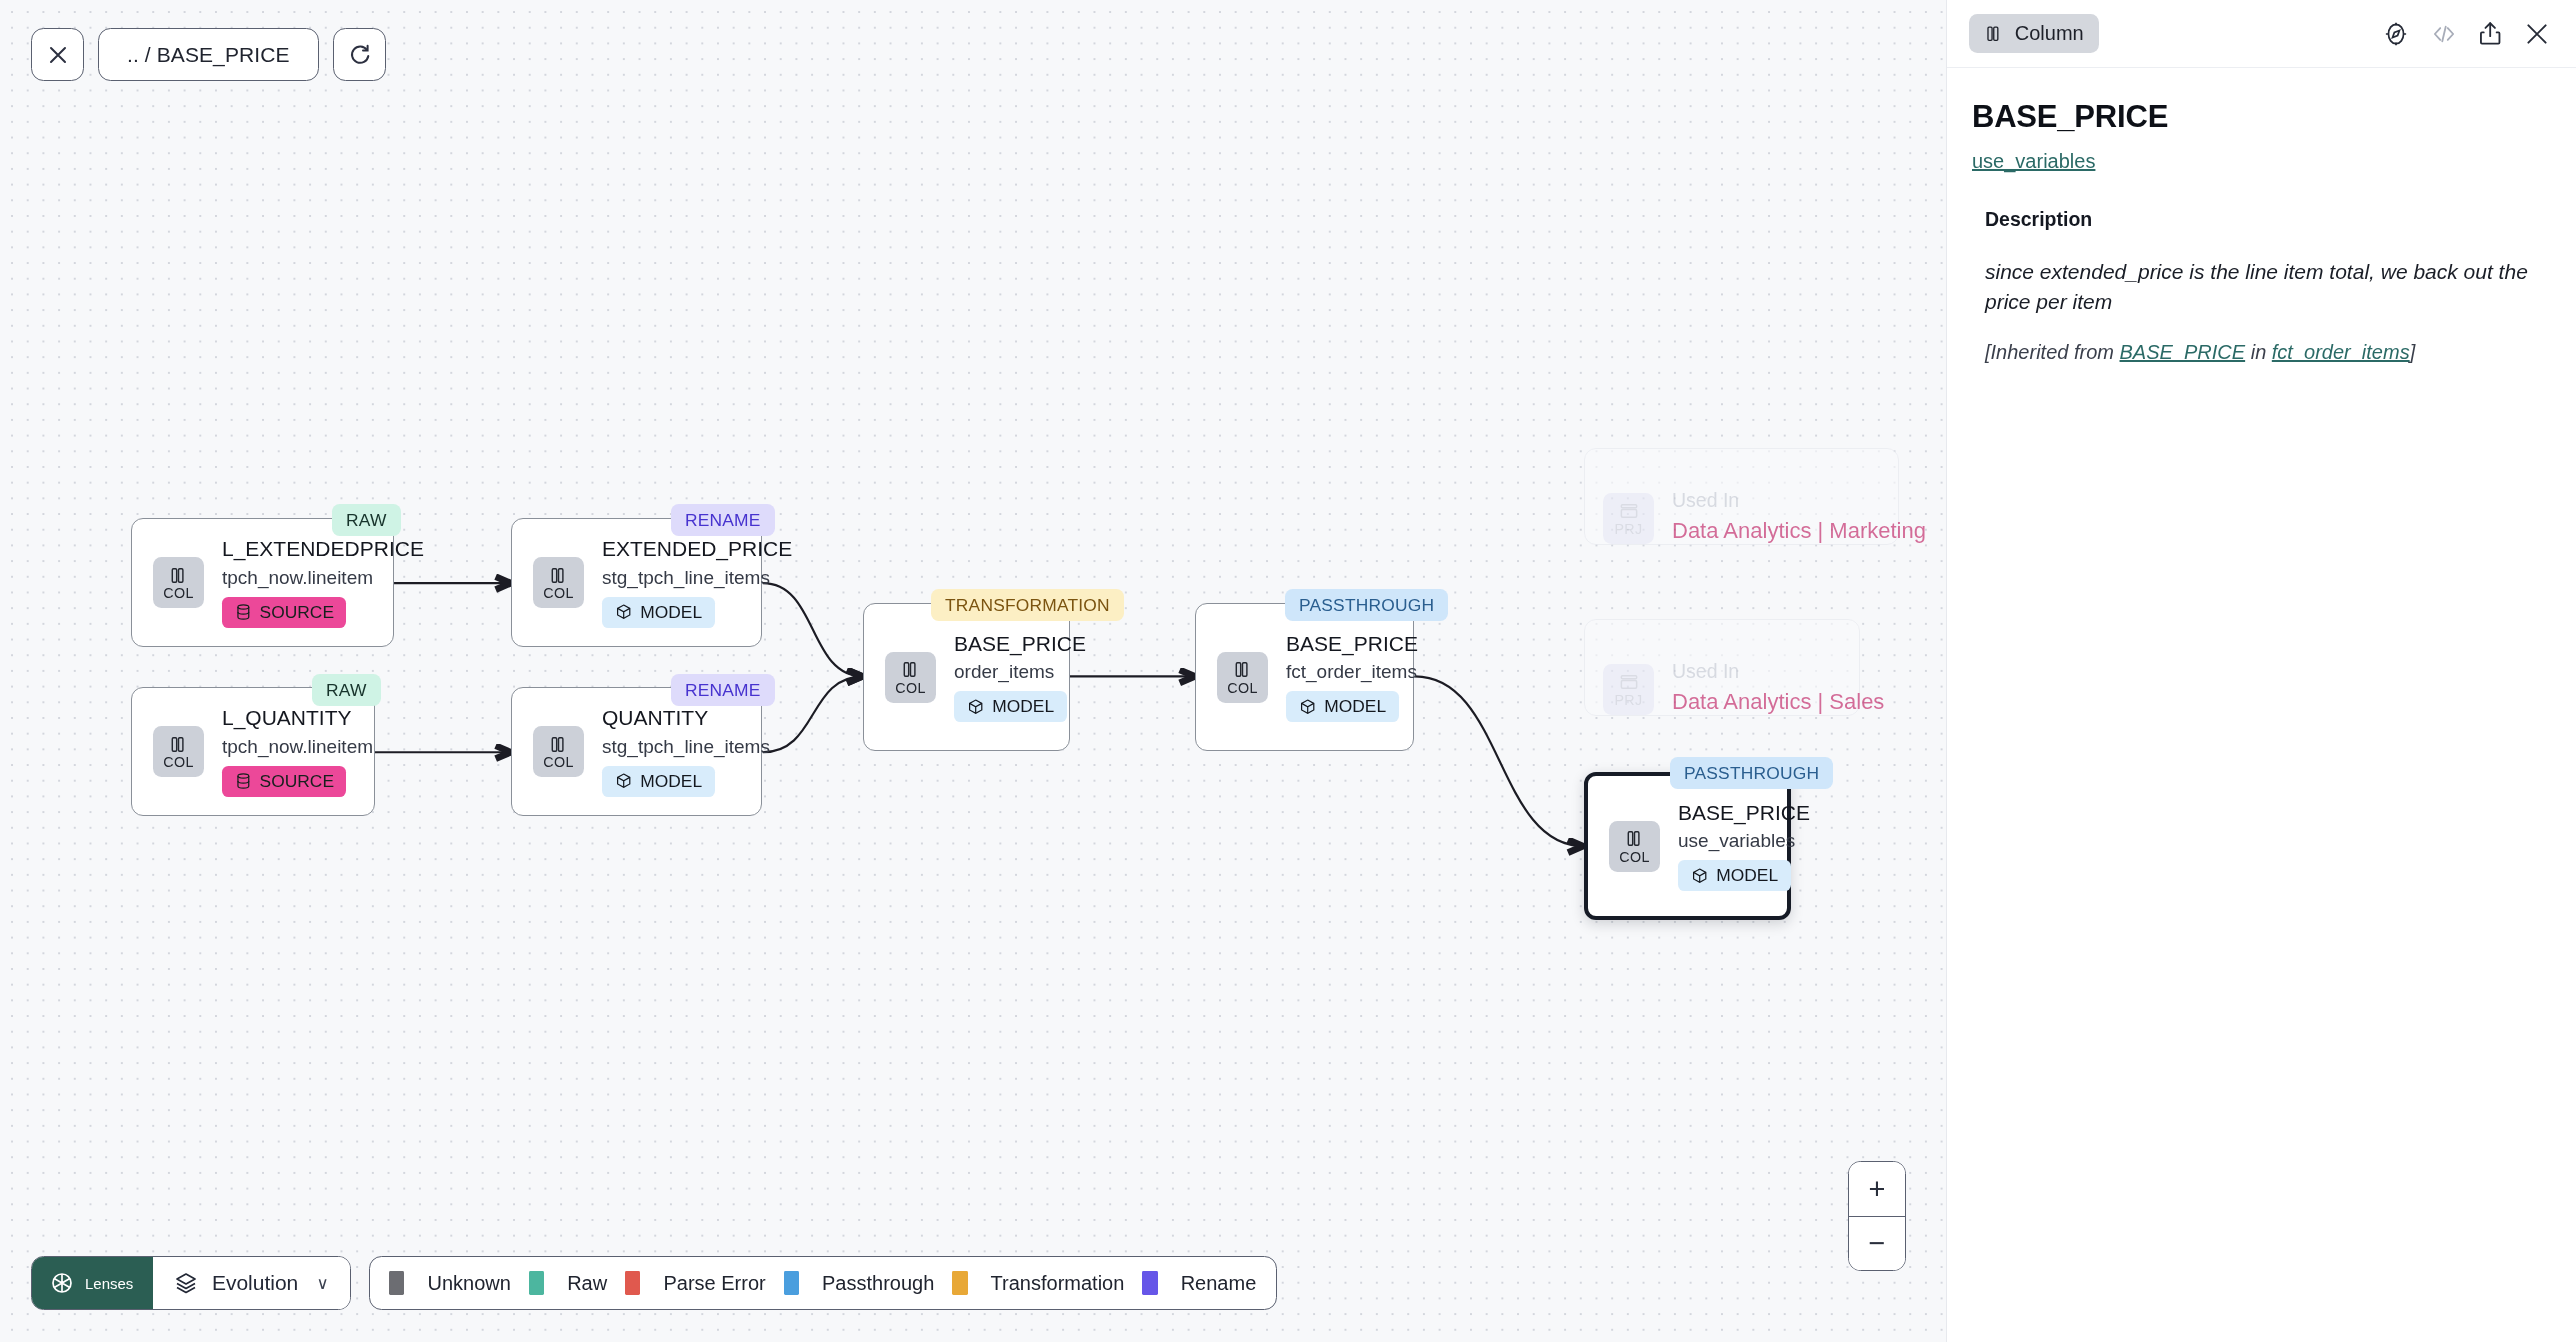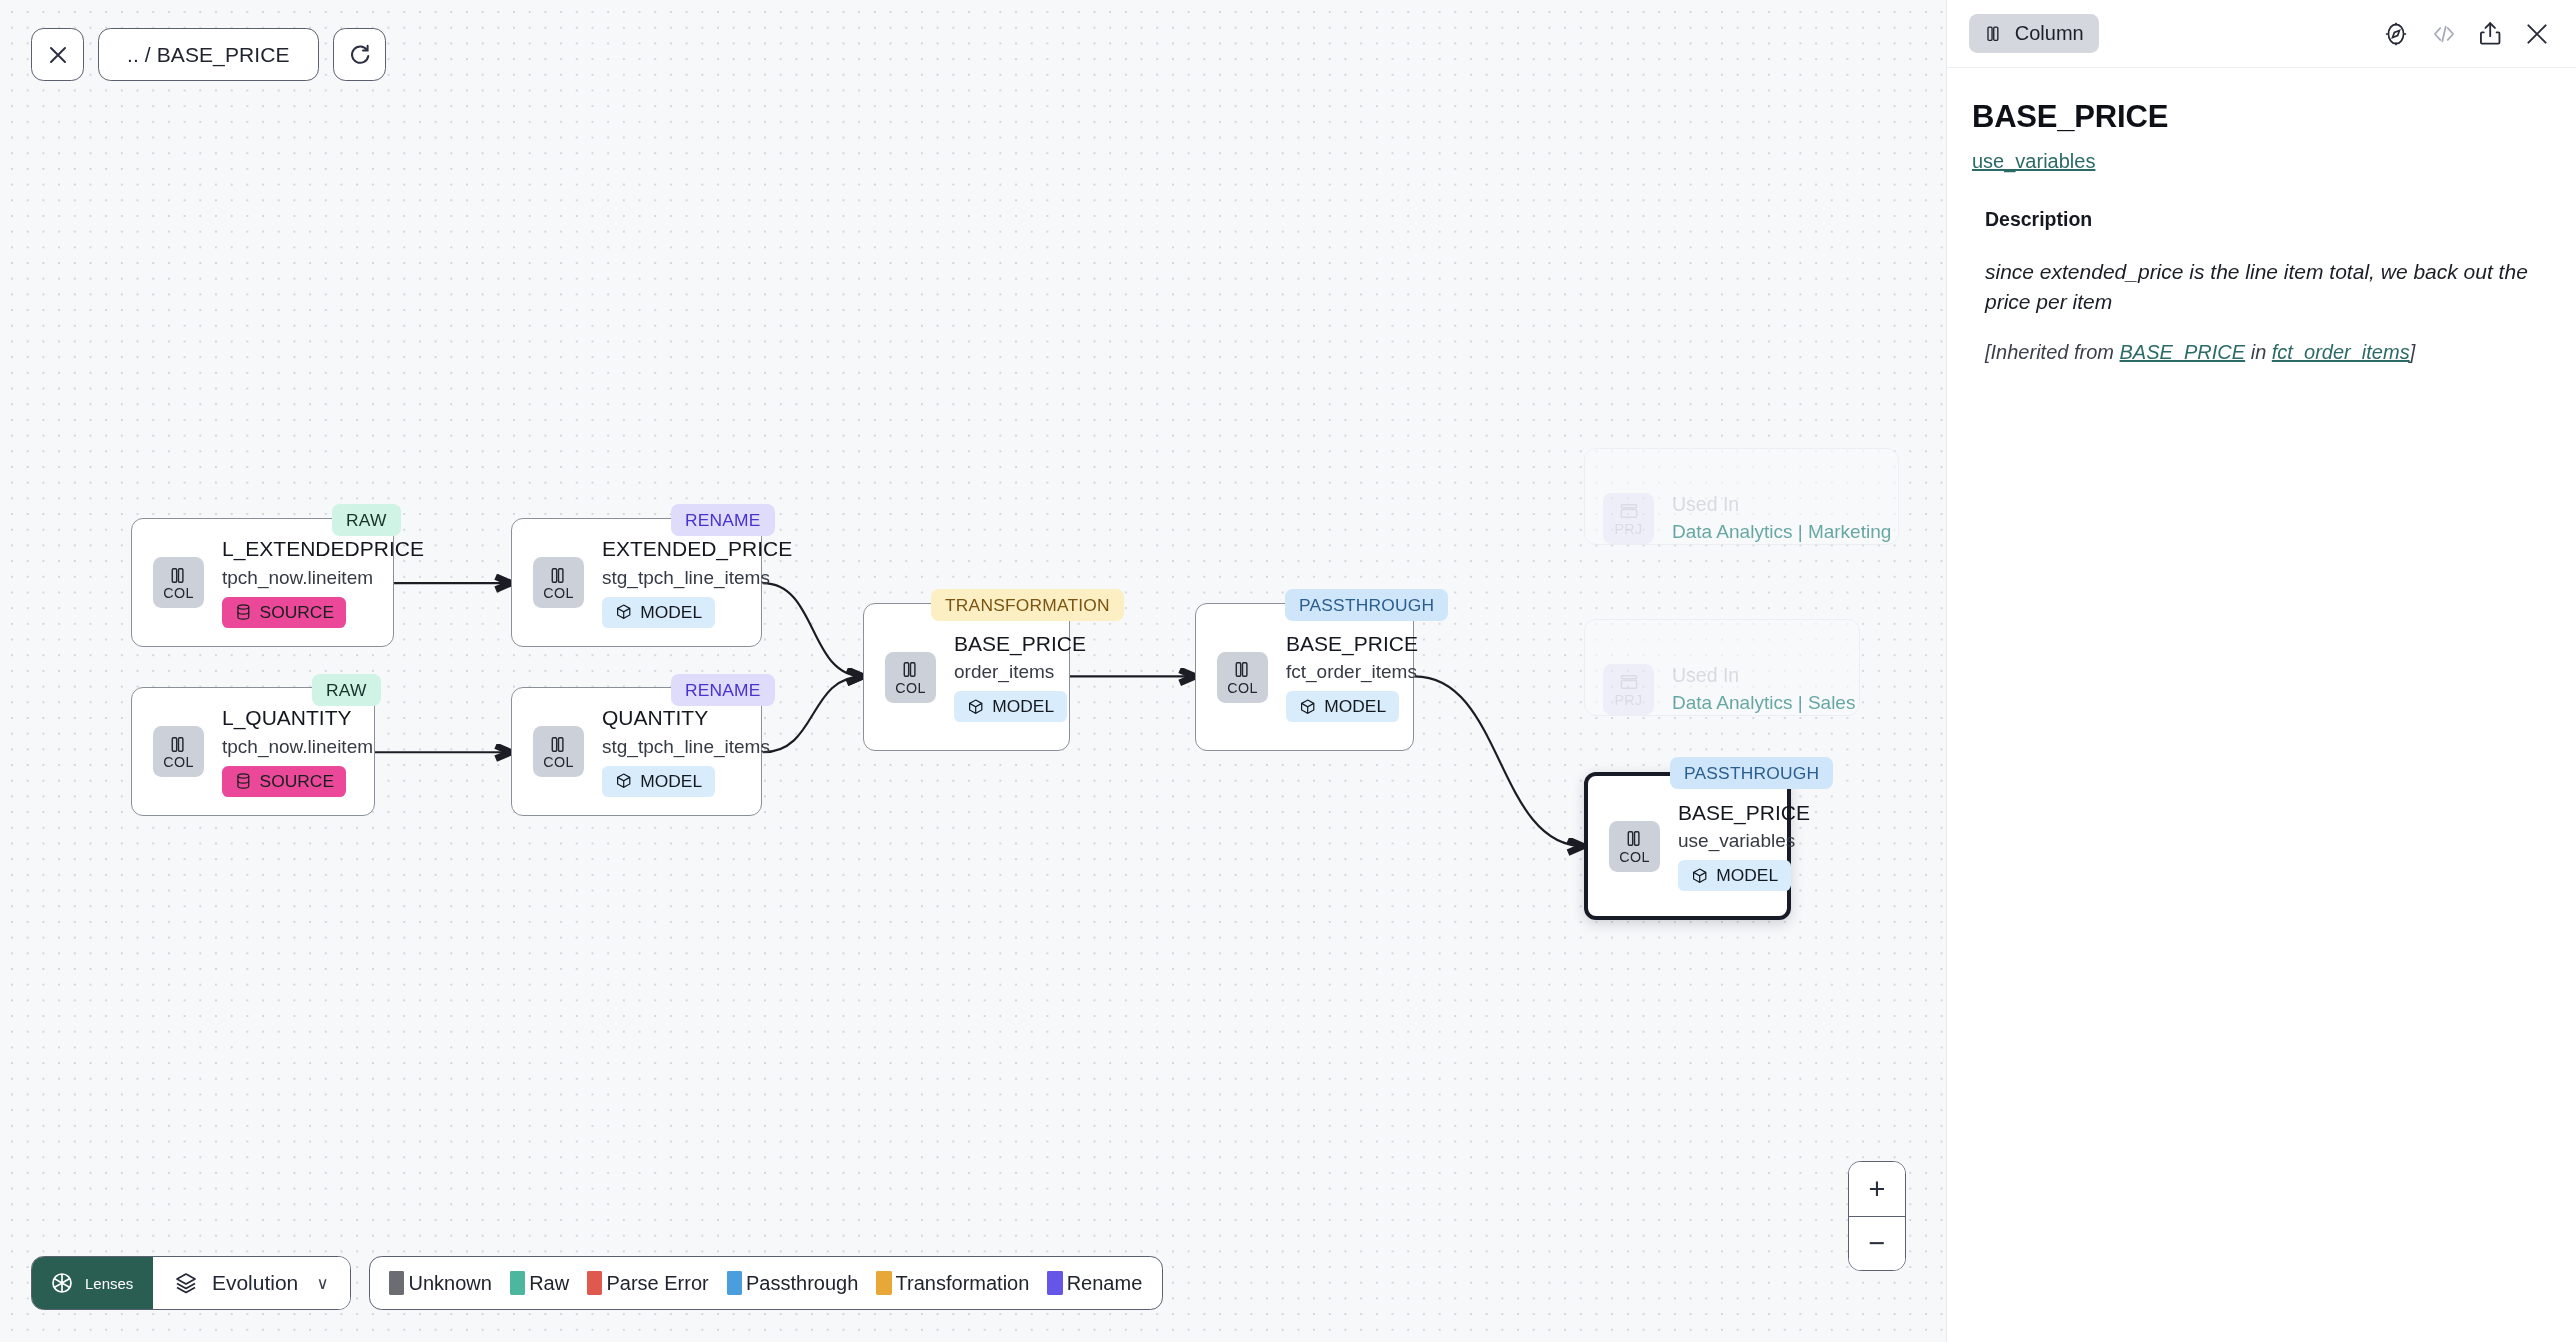--- a/index.html
+++ b/index.html
@@ -53,21 +53,21 @@
     display: flex; align-items: center; gap: 14px; padding: 0 21px;
     font-size: 21px; cursor: pointer;
   }
   .chev { font-size: 16.7px; color: #3b4150; margin-left: 4.2px; }
 
   .legend {
     display: flex; align-items: center; gap: 18px; height: 54px;
     padding: 0 19.5px; background: #fff;
     border: 1.5px solid #5a6070; border-radius: 12.5px;
   }
-  .legend-item { display: flex; align-items: center; gap: 4px; font-size: 20px; color: #20242f; white-space: nowrap; }
+  .legend-item { display: flex; align-items: center; gap: 23px; font-size: 20px; color: #20242f; white-space: nowrap; }
   .swatch { width: 15.3px; height: 24px; border-radius: 1.4px; flex: none; }
 
   
   .zoomctl {
     position: absolute; right: 40px; bottom: 72px; width: 58px;
     border: 1.5px solid #5a6070; border-radius: 12.5px; background: #fff; overflow: hidden; z-index: 40;
   }
   .zoomctl button {
     display: block; width: 100%; height: 54px; background: #fff; border: 0;
     font-size: 29px; color: #2a2f3c; cursor: pointer; line-height: 1;
@@ -116,21 +116,21 @@
     display: flex; align-items: flex-end; z-index: 5; opacity: .62;
   }
   .ghost-icon {
     width: 51px; height: 51px; border-radius: 8.4px; background: #e8e9f6;
     display: flex; flex-direction: column; align-items: center; justify-content: center;
     gap: 0.7px; flex: none; margin-left: 18px; color: #c9ccd8;
   }
   .ghost-icon .ic-label { font-size: 14.3px; letter-spacing: 0.4px; line-height: 1; }
   .ghost-body { display: flex; flex-direction: column; padding-left: 18px; }
   .ghost-l1 { font-size: 19.5px; color: #c4c8d2; line-height: 1.2; }
-  .ghost-l2 { font-size: 19px; color: #0f766e; margin-top: 4.9px; line-height: 1.2; white-space: nowrap; }
+  .ghost-l2 { font-size: 22px; color: #be185d; margin-top: 4.9px; line-height: 1.2; white-space: nowrap; }
 
   
   #panel {
     width: 630px; height: 1343px; background: #fff;
     border-left: 1.4px solid #e7e9ee; flex: none;
     display: flex; flex-direction: column; position: relative; z-index: 50;
   }
   .panel-head {
     height: 68px; display: flex; align-items: center; justify-content: space-between;
     padding: 0 25px 0 22px; border-bottom: 1.4px solid #eceef2; flex: none;

